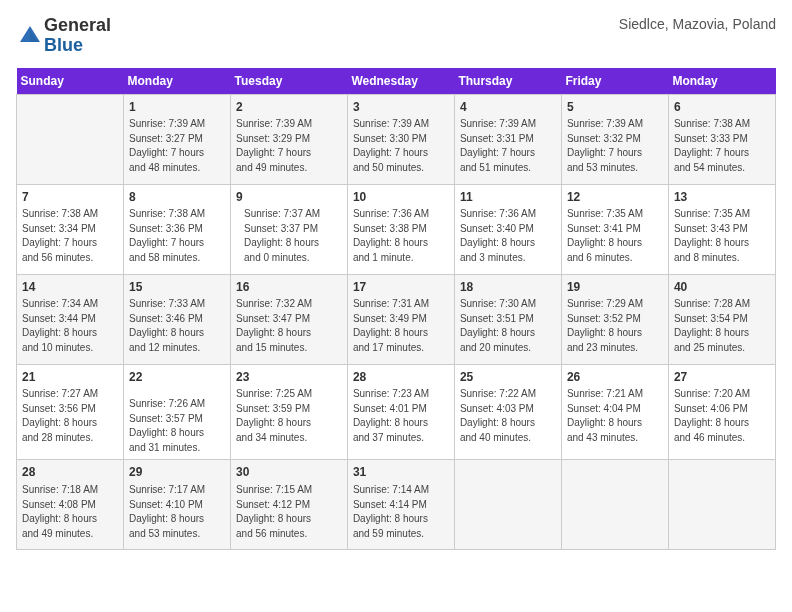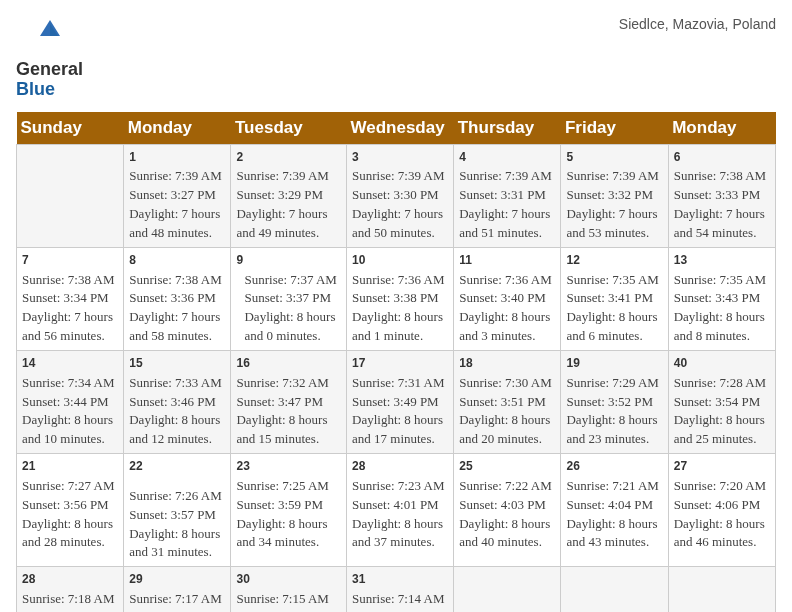--- a/index.html
+++ b/index.html
@@ -12,22 +12,21 @@
     }
     .header {
       display: flex;
       justify-content: space-between;
       align-items: flex-start;
       margin-bottom: 12px;
     }
     .logo {
       display: flex;
       align-items: center;
-      gap: 16px;
-      flex-direction: column;
+      gap: 0;
     }
     .logo-text {
       display: flex;
       flex-direction: column;
       line-height: 1.1;
     }
     .logo-general {
       font-size: 18px;
       font-weight: bold;
       color: #333;
@@ -52,25 +51,25 @@
     .title-sub {
       font-size: 14px;
       color: #555;
     }
     table {
       width: 100%;
       border-collapse: collapse;
       font-size: 11px;
     }
     thead tr th {
-      background-color: #a16207;
+      background-color: #6d28d9;
       color: #fff;
       padding: 6px 4px;
       text-align: left;
-      font-size: 17px;
+      font-size: 12px;
       font-weight: bold;
     }
     tbody tr td {
       border: 1px solid #ccc;
       vertical-align: top;
       padding: 4px 5px;
       min-height: 70px;
       height: 90px;
       color: #333;
       line-height: 1.4;
@@ -81,24 +80,23 @@
     tbody tr:nth-child(even) td {
       background-color: #ffffff;
     }
     .day-number {
       font-weight: bold;
       font-size: 12px;
       display: block;
       margin-bottom: 2px;
     }
     .day-info {
-      font-size: 13px;
+      font-size: 10px;
       color: #444;
       line-height: 1.45;
-      font-family: Liberation Serif, serif;
     }
   </style>
 </head>
 <body>
 
 <div class="header">
   <div class="logo">
     <svg class="logo-icon" viewBox="0 0 28 28">
       <polygon points="14,4 24,20 4,20" fill="#2f6db5"></polygon>
       <polygon points="14,8 22,20 14,20" fill="#1a5f9e" opacity="0.5"></polygon>

